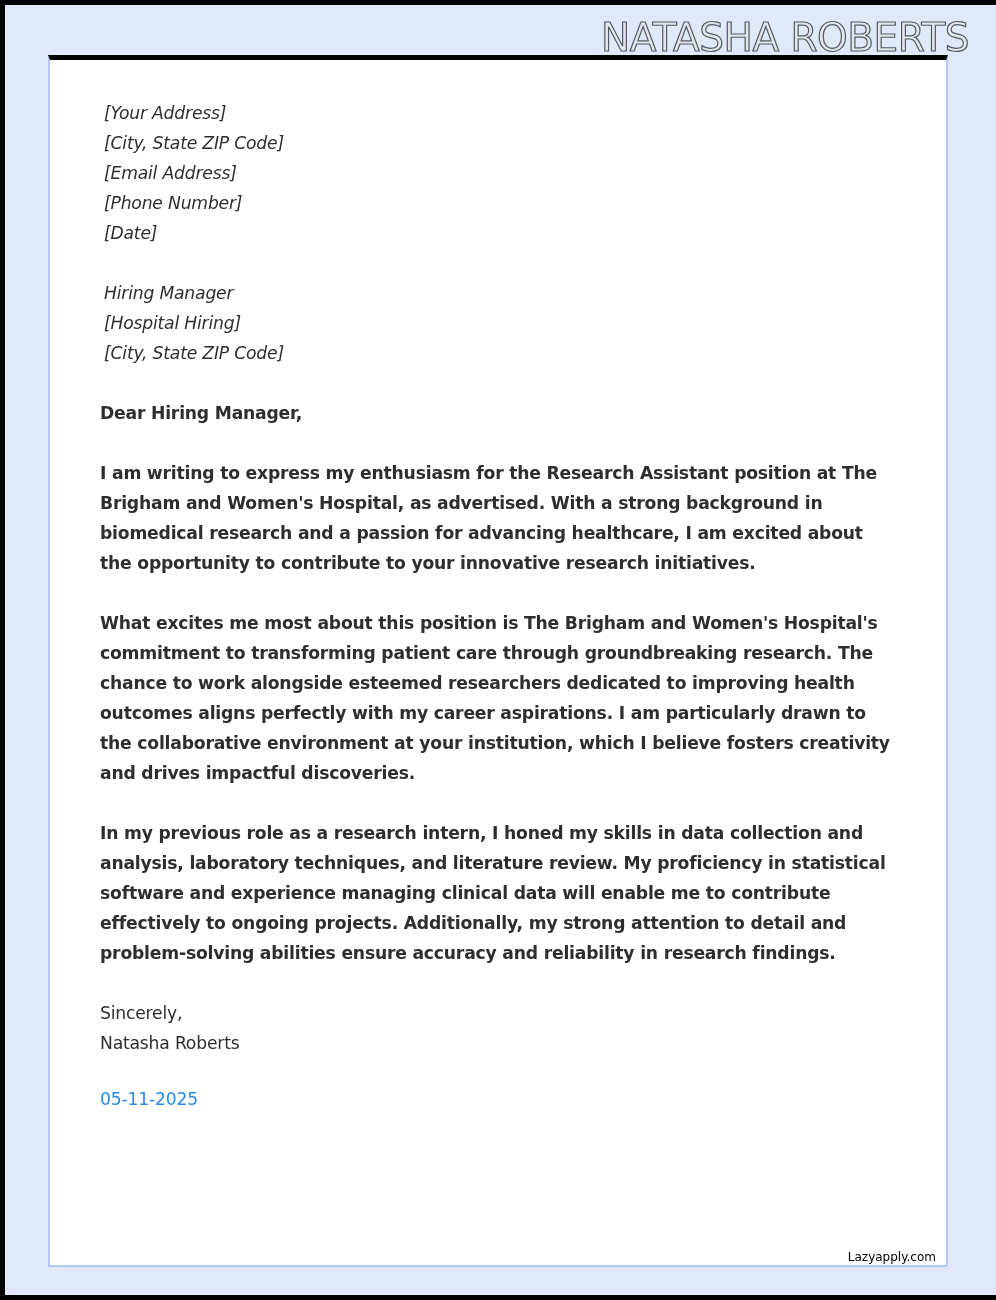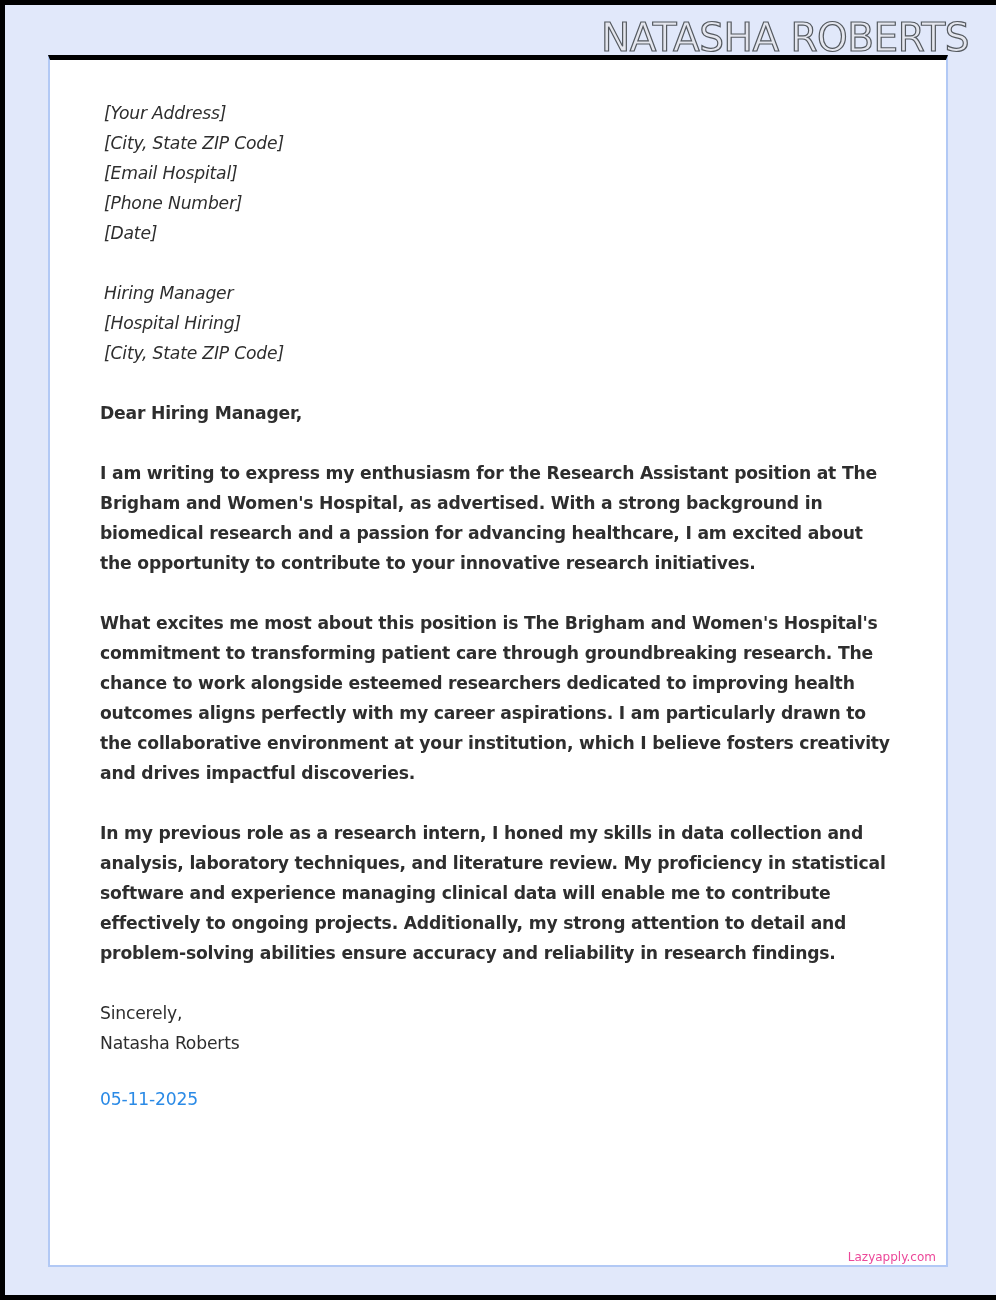--- a/index.html
+++ b/index.html
@@ -78,38 +78,38 @@
       display: block;
       margin-top: 26px;
       color: #2a8ae6;
     }
     .footer-brand {
       position: absolute;
       right: 10px;
       bottom: 0px;
       font-family: "DejaVu Sans", sans-serif;
       font-size: 12px;
-      color: #ec4899;
+      color: #000000;
       line-height: 16px;
       text-align: center;
     }
   </style>
 </head>
 <body>
 
 <div class="frame">
   <h1 class="name-title">NATASHA ROBERTS</h1>
 
   <div class="page">
     <div class="content">
 
       <div class="block">
         <span class="line">[Your Address]</span>
         <span class="line">[City, State ZIP Code]</span>
-        <span class="line">[Email Hospital]</span>
+        <span class="line">[Email Address]</span>
         <span class="line">[Phone Number]</span>
         <span class="line">[Date]</span>
       </div>
 
       <div class="block">
         <span class="line">Hiring Manager</span>
         <span class="line">[Hospital Hiring]</span>
         <span class="line">[City, State ZIP Code]</span>
       </div>
 

